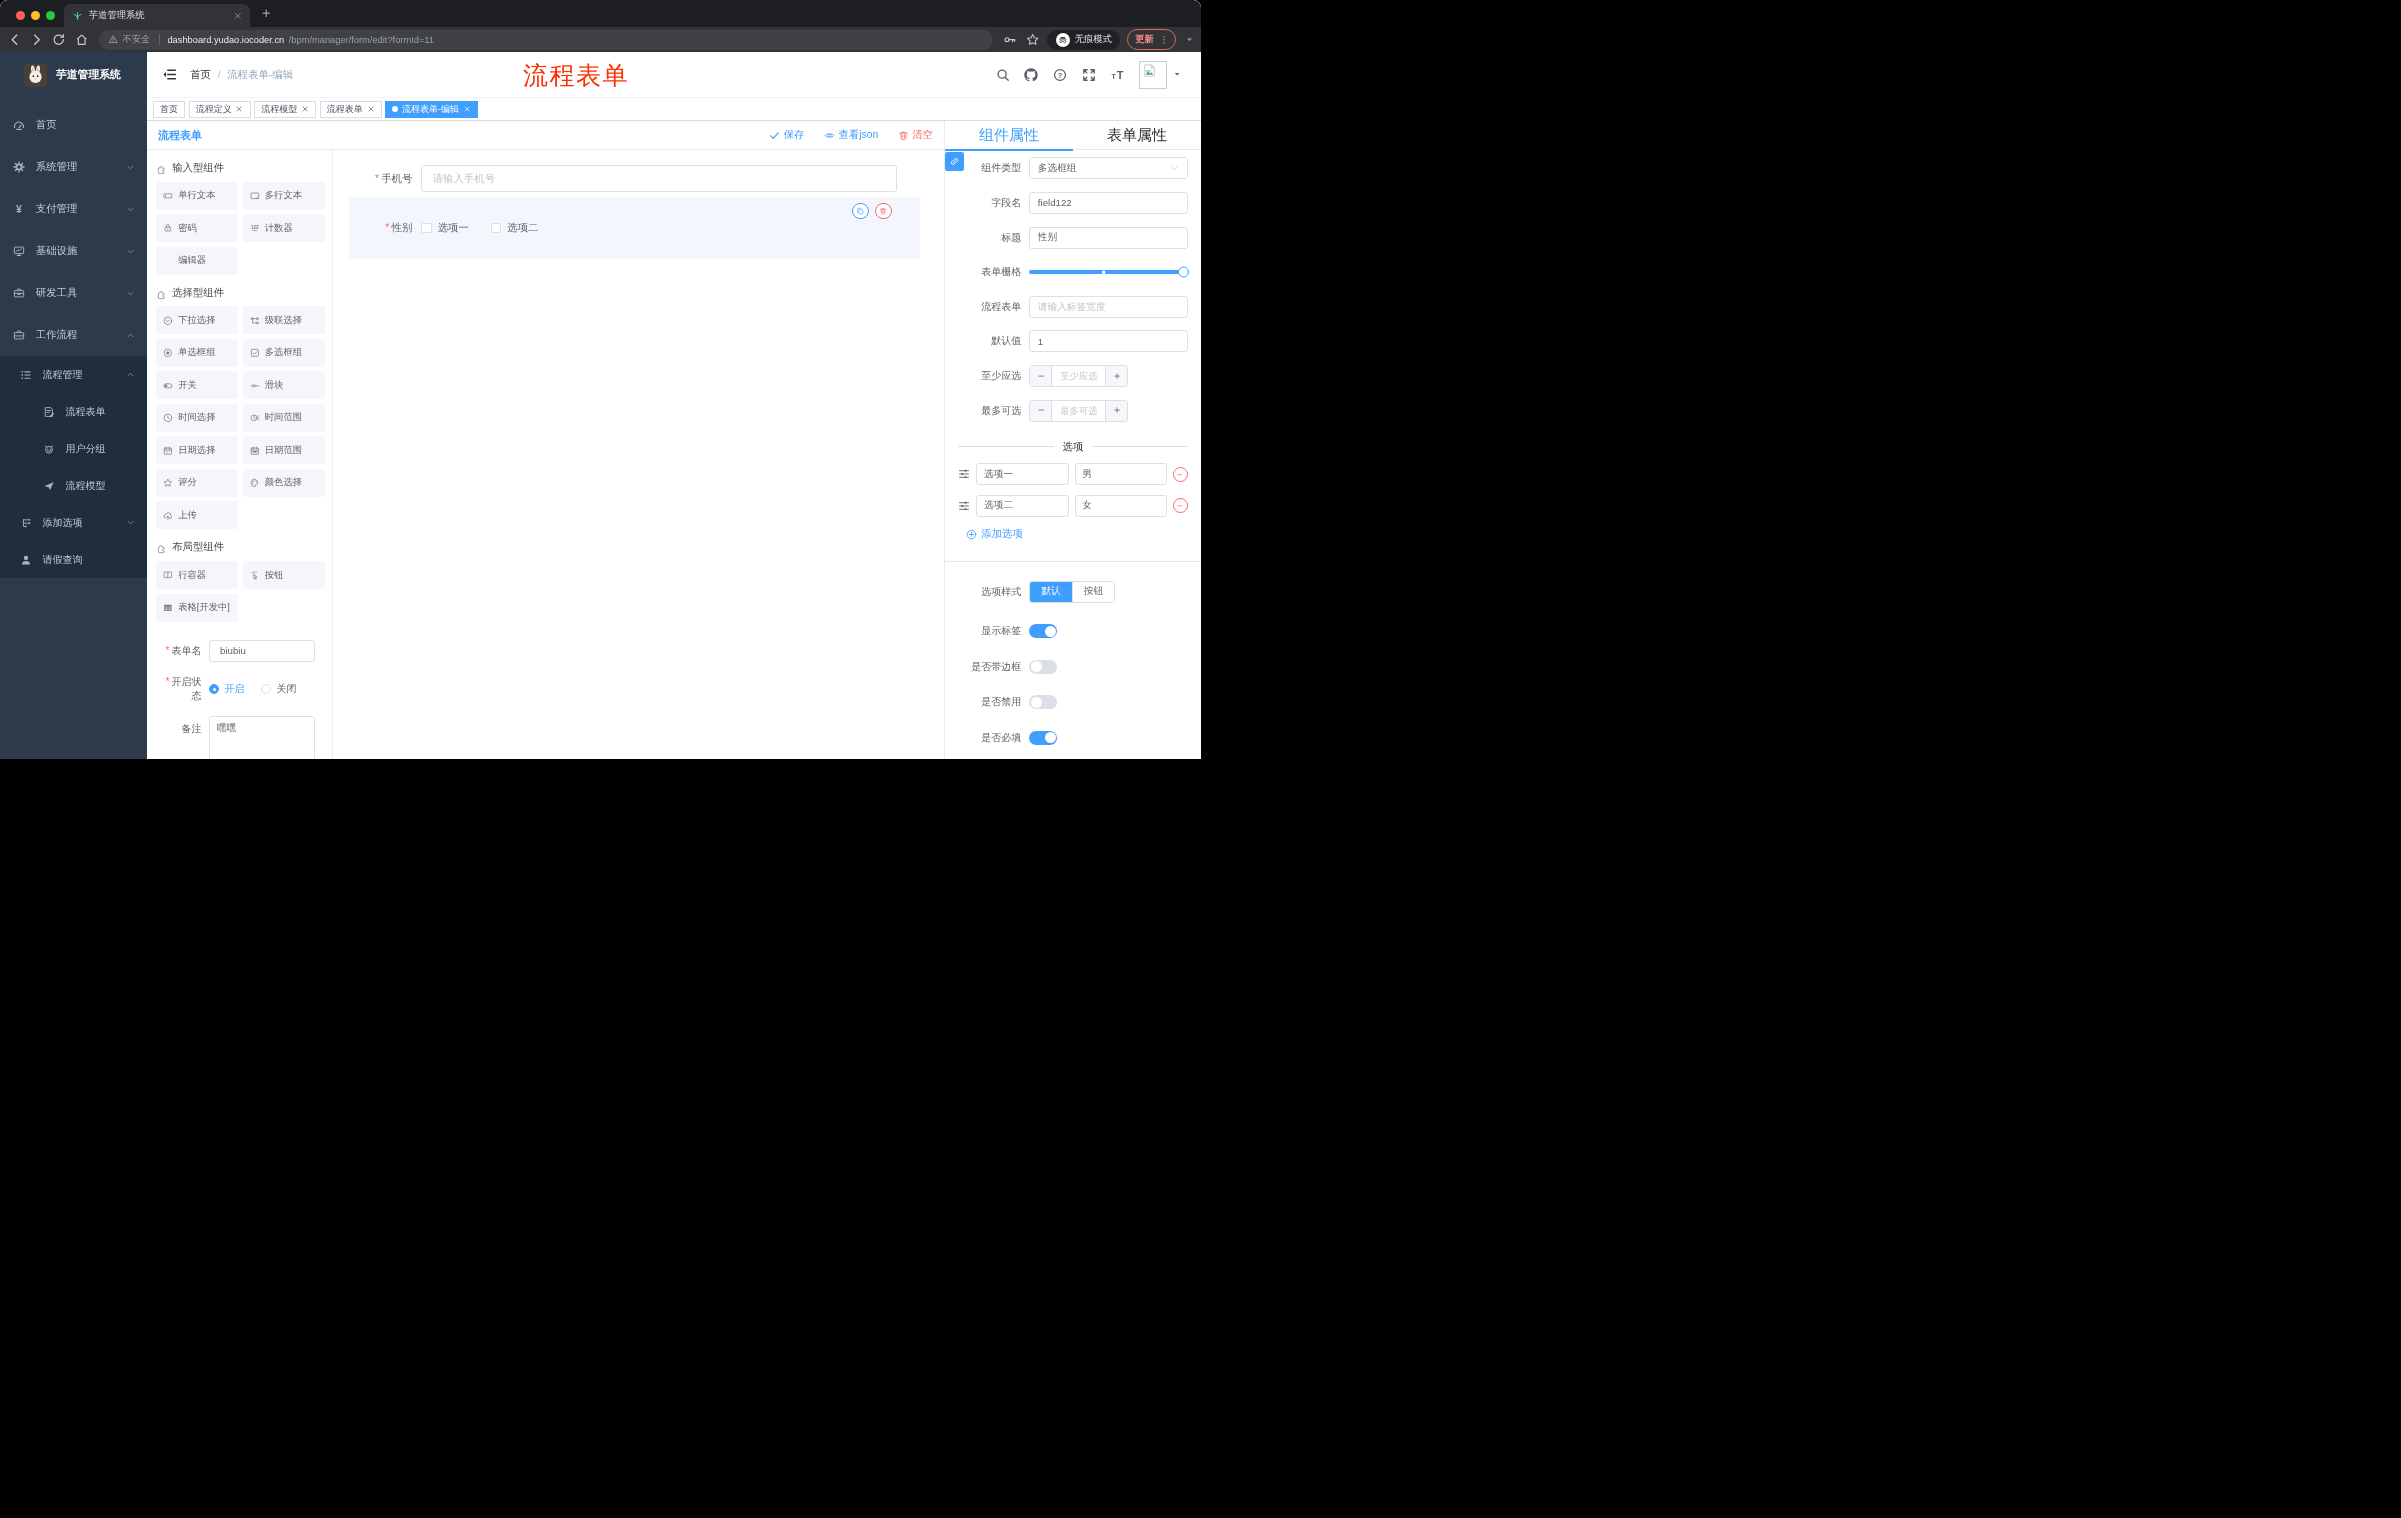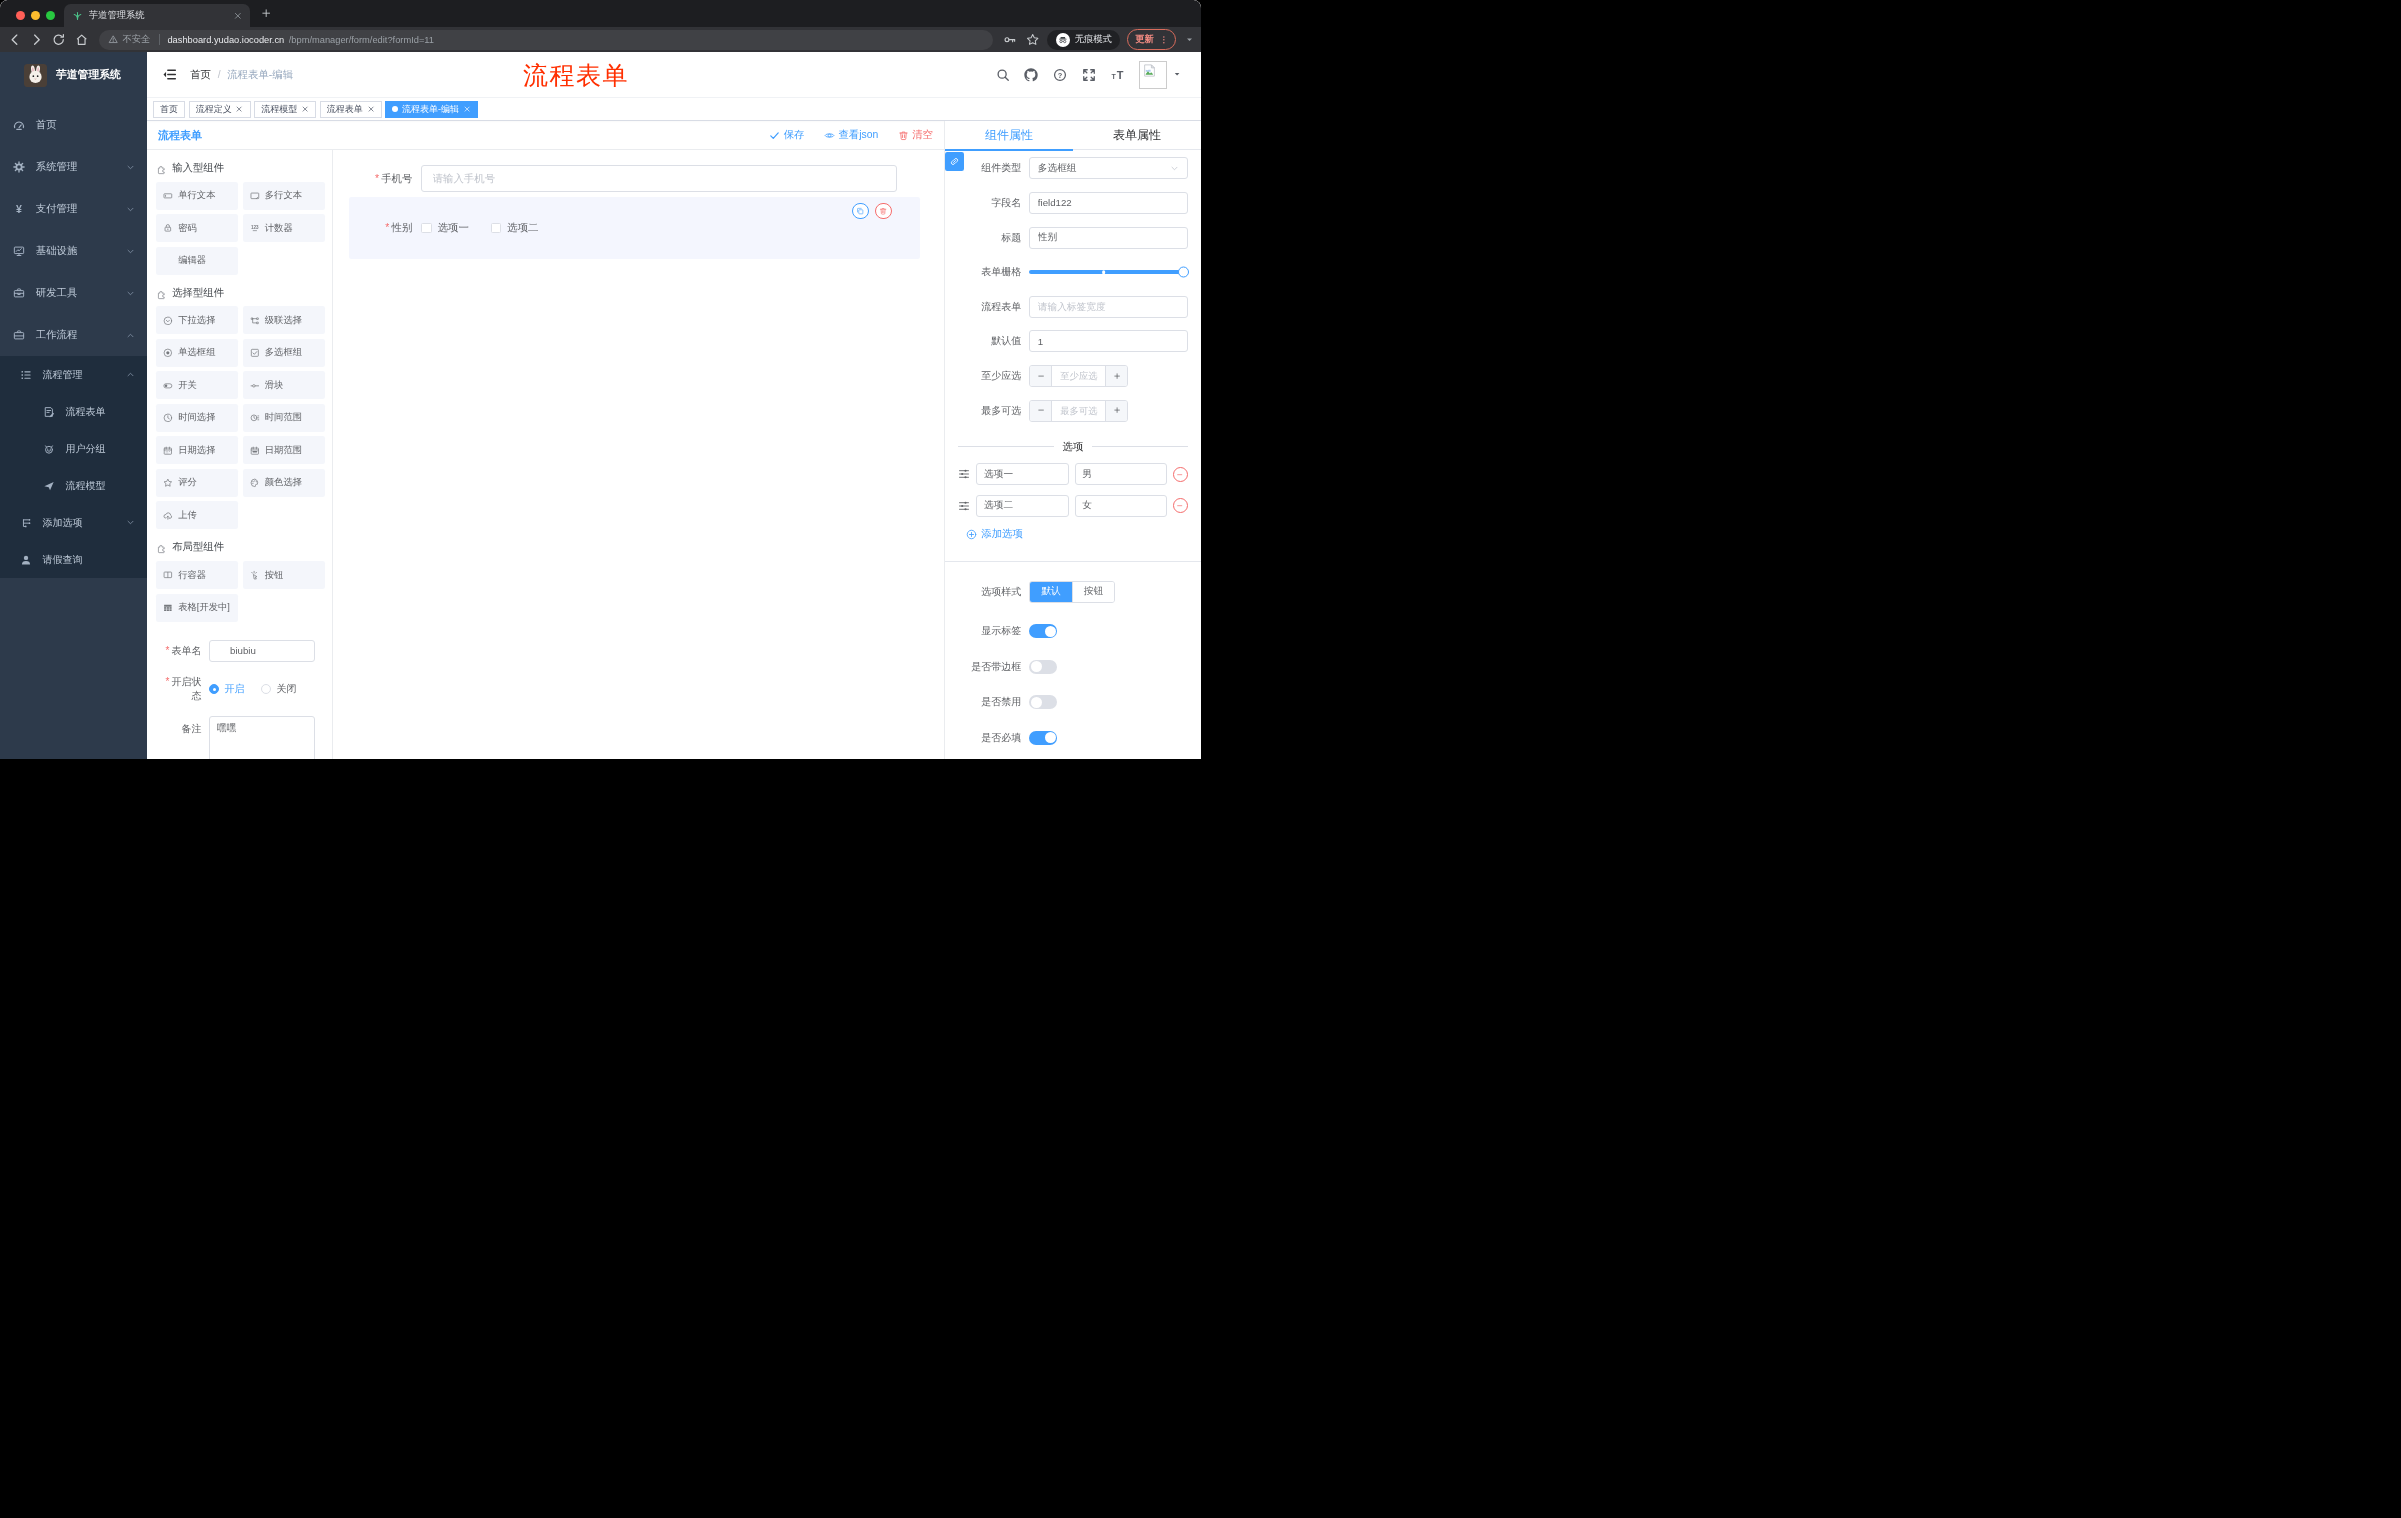--- a/index.html
+++ b/index.html
@@ -93,21 +93,21 @@
   .sec-grid{display:grid;grid-template-columns:1fr 1fr;gap:4.5px}
   .pal-item{height:28px;background:#f4f6fb;border-radius:2.2px;display:flex;align-items:center;gap:5.2px;padding:0 3px 0 7.4px;font-size:9.3px;color:#606266;cursor:grab;white-space:nowrap;overflow:hidden}
   .pi-ic{width:9.7px;height:9.7px;color:#76797e;flex-shrink:0}
   .pi-ic svg{width:100%;height:100%}
   .pal-form{margin-top:18px;font-size:9.7px}
   .pf-row{display:flex;align-items:center;margin-bottom:13.4px}
   .pf-row.top{align-items:flex-start}
   .pf-label{width:53px;text-align:right;color:#606266;padding-right:7.4px;flex-shrink:0;font-size:10px;box-sizing:border-box}
   .pf-row.top .pf-label{margin-top:5.2px}
   .ast{color:#f56c6c;margin-right:2.2px}
-  .pf-input{width:106px;height:22px;border:0.7px solid #dcdfe6;border-radius:3px;padding:0 20px;font-size:9.7px;color:#606266;outline:none;box-sizing:border-box}
+  .pf-input{width:106px;height:22px;border:0.7px solid #dcdfe6;border-radius:3px;padding:0 10px;font-size:9.7px;color:#606266;outline:none;box-sizing:border-box}
   .radios{display:flex;gap:16.3px;align-items:center}
   .radio{display:flex;align-items:center;gap:5.2px;cursor:pointer}
   .r-dot{width:10.4px;height:10.4px;border-radius:50%;border:0.7px solid #dcdfe6;background:#fff;box-sizing:border-box;position:relative}
   .r-dot.sel{background:#409eff;border-color:#409eff}
   .r-dot.sel::after{content:"";position:absolute;left:3.3px;top:3.3px;width:3px;height:3px;border-radius:50%;background:#fff}
   .r-lb{color:#606266;font-size:10px}
   .r-lb.blue{color:#409eff}
   .ta-wrap{position:relative}
   .pf-ta{width:106px;height:52px;border:0.7px solid #dcdfe6;border-radius:3px;padding:4.5px 6.7px;font-size:9.7px;color:#606266;resize:none;font-family:Liberation Sans, sans-serif;box-sizing:border-box;outline:none}
   .ta-grip{position:absolute;right:2.2px;bottom:4.5px;width:9px;height:9px}
@@ -124,21 +124,21 @@
   .wg-btn svg{width:8.2px;height:8.2px}
   .wg-btn.copy{border:0.7px solid #409eff;color:#409eff}
   .wg-btn.del{border:0.7px solid #f56c6c;color:#f56c6c}
   .cbx{display:flex;align-items:center;gap:6px;margin-right:22px;cursor:pointer}
   .cb-box{width:10.4px;height:10.4px;border:0.7px solid #dcdfe6;border-radius:1.5px;background:#fff;box-sizing:border-box}
   .cb-lb{font-size:10.4px;color:#606266}
 
   
   .props{width:257px;border-left:0.7px solid #eaecef;flex-shrink:0;padding:0 13.4px;position:relative;overflow:hidden;box-sizing:border-box;background:#fff}
   .ptabs{height:28px;display:flex;margin:0 -13.4px;border-bottom:1.5px solid #e4e7ed}
-  .ptab{flex:1;display:flex;align-items:center;justify-content:center;font-size:12px;color:#303133;cursor:pointer;position:relative}
+  .ptab{flex:1;display:flex;align-items:center;justify-content:center;font-size:15px;color:#303133;cursor:pointer;position:relative}
   .ptab.active{color:#409eff}
   .ptab.active::after{content:"";position:absolute;left:0;right:0;bottom:-1.5px;height:1.5px;background:#409eff}
   .chain{position:absolute;left:0;top:31px;width:19.3px;height:19.3px;background:#409eff;color:#fff;border-radius:2.2px;display:flex;align-items:center;justify-content:center;cursor:pointer}
   .chain svg{width:11px;height:11px}
   .prow{display:flex;align-items:center;margin-top:12.6px}
   .prow.first{margin-top:7.4px}
   .plabel{width:71px;text-align:right;padding-right:8.2px;flex-shrink:0;font-size:10px;color:#606266;box-sizing:border-box;white-space:nowrap}
   .pselect{flex:1;height:22px;border:0.7px solid #dcdfe6;border-radius:3px;display:flex;align-items:center;padding:0 7.4px;font-size:9.7px;color:#606266;cursor:pointer;box-sizing:border-box}
   .sel-ar{margin-left:auto;width:9px;height:9px;color:#c0c4cc}
   .sel-ar svg{width:100%;height:100%}

